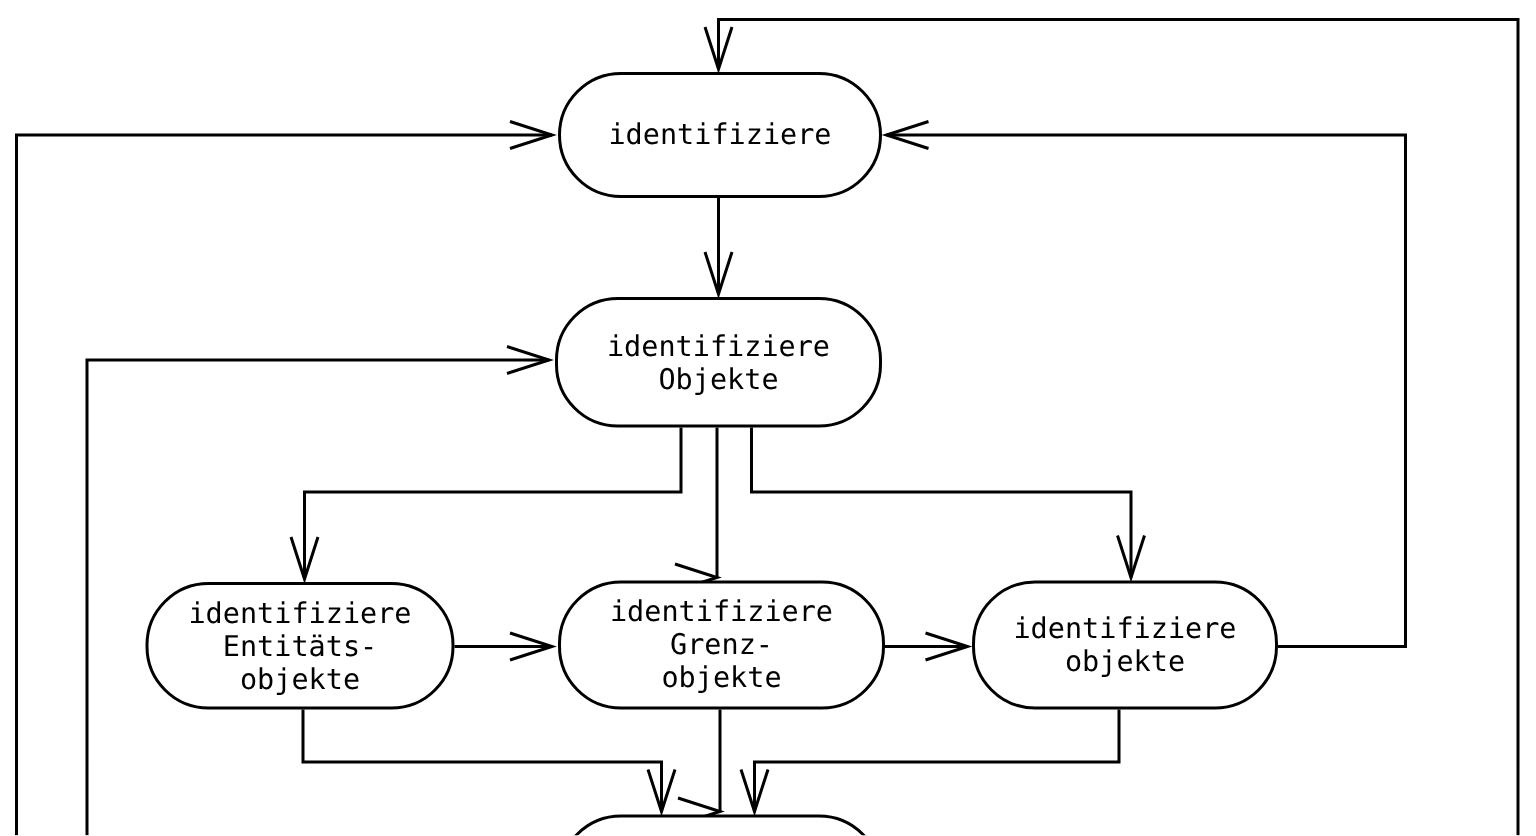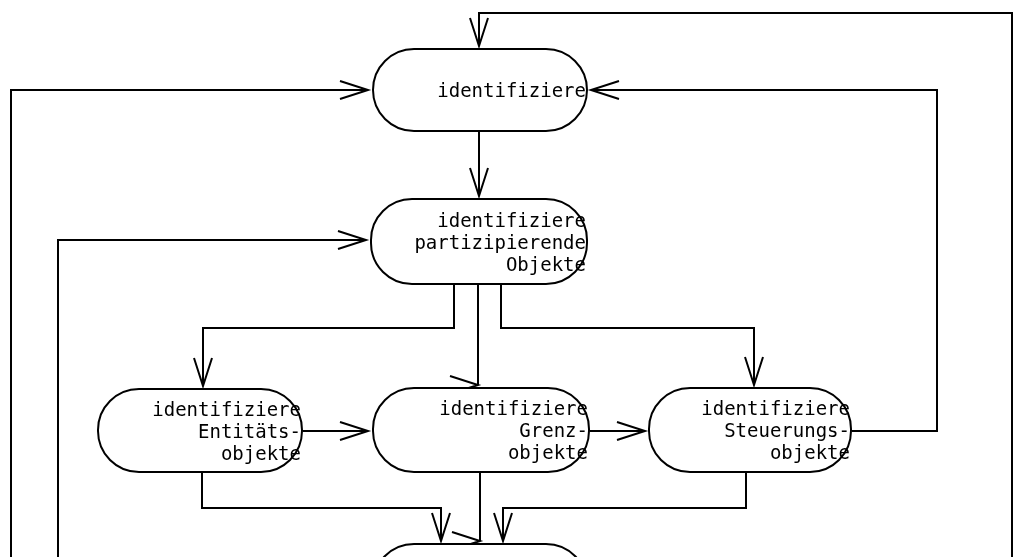--- a/index.html
+++ b/index.html
@@ -28,21 +28,21 @@
     stroke-width: 2;
   }
   .node {
     position: absolute;
     box-sizing: border-box;
     border: 2px solid #000000;
     border-radius: 42px;
     background: #ffffff;
     display: flex;
     flex-direction: column;
-    align-items: flex-end;
+    align-items: center;
     justify-content: center;
     text-align: center;
     font-size: 19px;
     line-height: 22px;
     color: #000000;
     white-space: nowrap;
   }
 </style>
 </head>
 <body>
@@ -82,38 +82,36 @@
 
     <polyline class="edge" points="746,473 746,508 503,508 503,541" marker-end="url(#arrow)"></polyline>
   </svg>
 
   <div class="node" style="left:372px; top:48px; width:216px; height:84px;">
     <div>identifiziere</div>
   </div>
 
   <div class="node" style="left:370px; top:198px; width:218px; height:87px;">
     <div>identifiziere</div>
-    <div>partizipierende</div>
     <div>Objekte</div>
   </div>
 
   <div class="node" style="left:97px; top:388px; width:206px; height:85px;">
     <div>identifiziere</div>
     <div>Entitäts-</div>
     <div>objekte</div>
   </div>
 
   <div class="node" style="left:372px; top:387px; width:218px; height:86px;">
     <div>identifiziere</div>
     <div>Grenz-</div>
     <div>objekte</div>
   </div>
 
   <div class="node" style="left:648px; top:387px; width:204px; height:86px;">
     <div>identifiziere</div>
-    <div>Steuerungs-</div>
     <div>objekte</div>
   </div>
 
   <div class="node" style="left:372px; top:543px; width:216px; height:90px;">
   </div>
 
 </div>
 
 </body></html>

